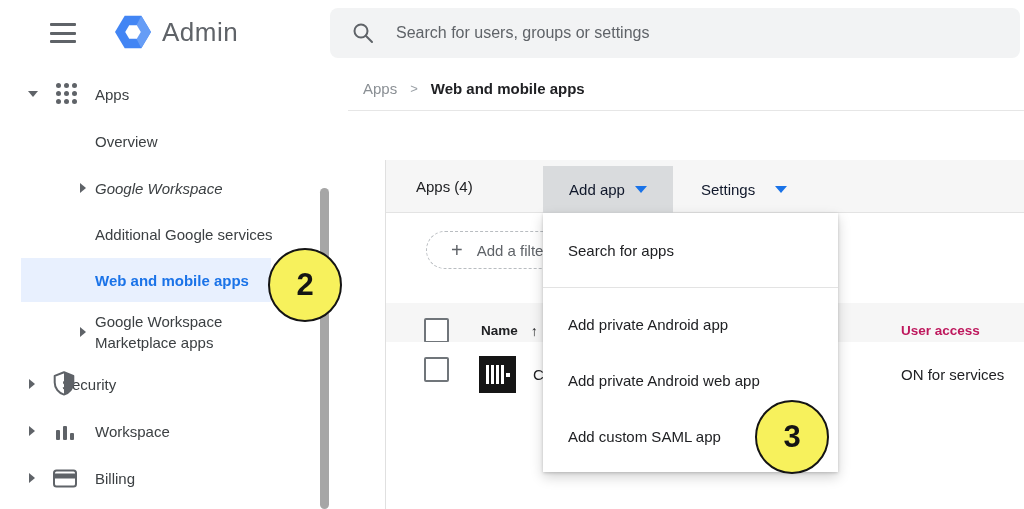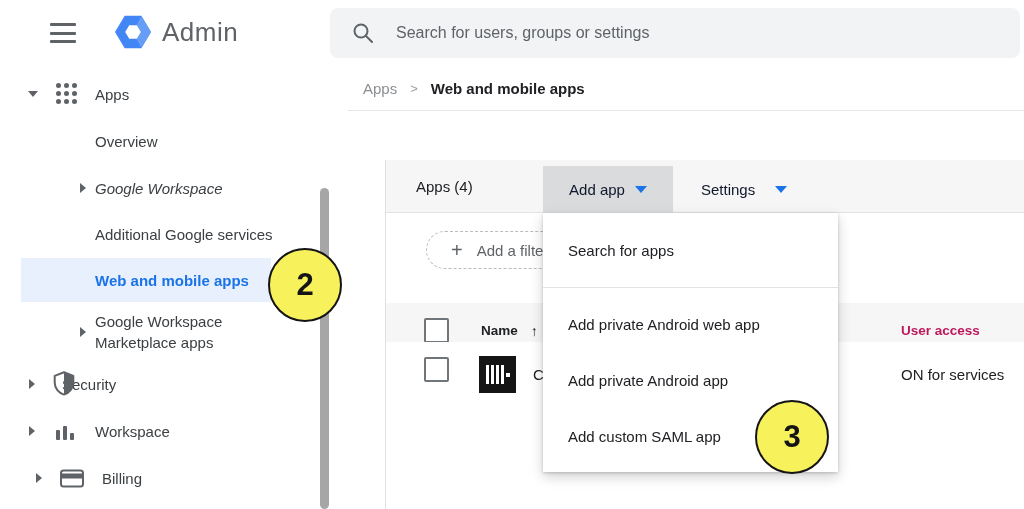--- a/index.html
+++ b/index.html
@@ -173,21 +173,21 @@
   <div class="nav-row" style="left:0;top:419px;width:320px;">
     <span class="tri-right" style="position:absolute;left:29px;"></span>
     <svg style="position:absolute;left:55px;top:2px;" width="20" height="20" viewBox="0 0 20 20">
       <rect x="1" y="9" width="4" height="10" rx="1" fill="#5f6368"></rect>
       <rect x="8" y="5" width="4" height="14" rx="1" fill="#5f6368"></rect>
       <rect x="15" y="12" width="4" height="7" rx="1" fill="#5f6368"></rect>
     </svg>
     <span class="nav-label" style="margin-left:95px;">Workspace</span>
   </div>
 
-  <div class="nav-row" style="left:0;top:466px;width:320px;margin-left:7px;">
+  <div class="nav-row" style="left:0;top:466px;width:320px;">
     <span class="tri-right" style="position:absolute;left:29px;"></span>
     <svg style="position:absolute;left:53px;top:3px;" width="24" height="19" viewBox="0 0 24 19">
       <rect x="1" y="1.5" width="22" height="16" rx="2.5" fill="none" stroke="#5f6368" stroke-width="2"></rect>
       <rect x="1.5" y="4.5" width="21" height="5" fill="#5f6368"></rect>
     </svg>
     <span class="nav-label" style="margin-left:95px;">Billing</span>
   </div>
 
   <div class="sidebar-scrollbar"></div>
 
@@ -248,22 +248,22 @@
       </span>
       <span class="app-name">C</span>
       <span class="app-access">ON for services</span>
     </div>
   </div>
 
   <div class="dropdown-menu">
     <div class="menu-item menu-item-first">Search for apps</div>
     <div class="menu-divider"></div>
     <div class="menu-group">
+      <div class="menu-item">Add private Android app</div>
       <div class="menu-item">Add private Android web app</div>
-      <div class="menu-item">Add private Android app</div>
       <div class="menu-item">Add custom SAML app</div>
     </div>
   </div>
 
   <div class="annotation-circle circle-2">2</div>
   <div class="annotation-circle circle-3">3</div>
 
 </div>
 
 </body></html>

